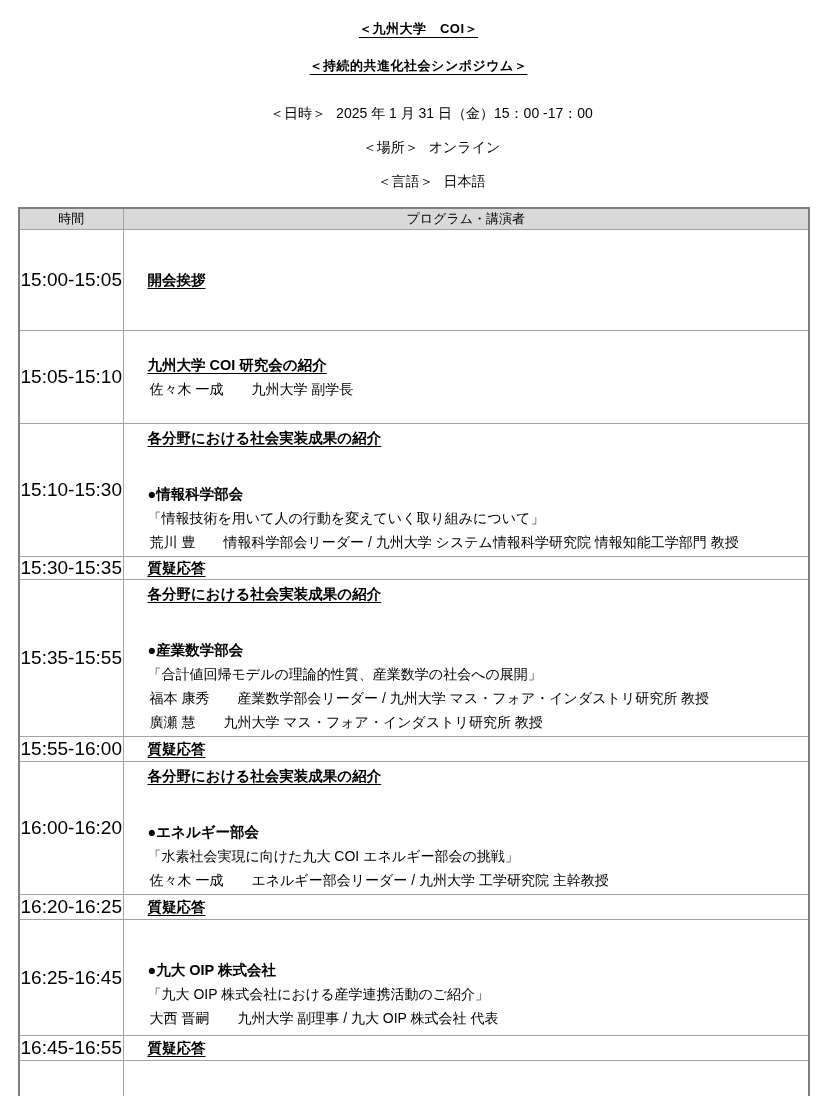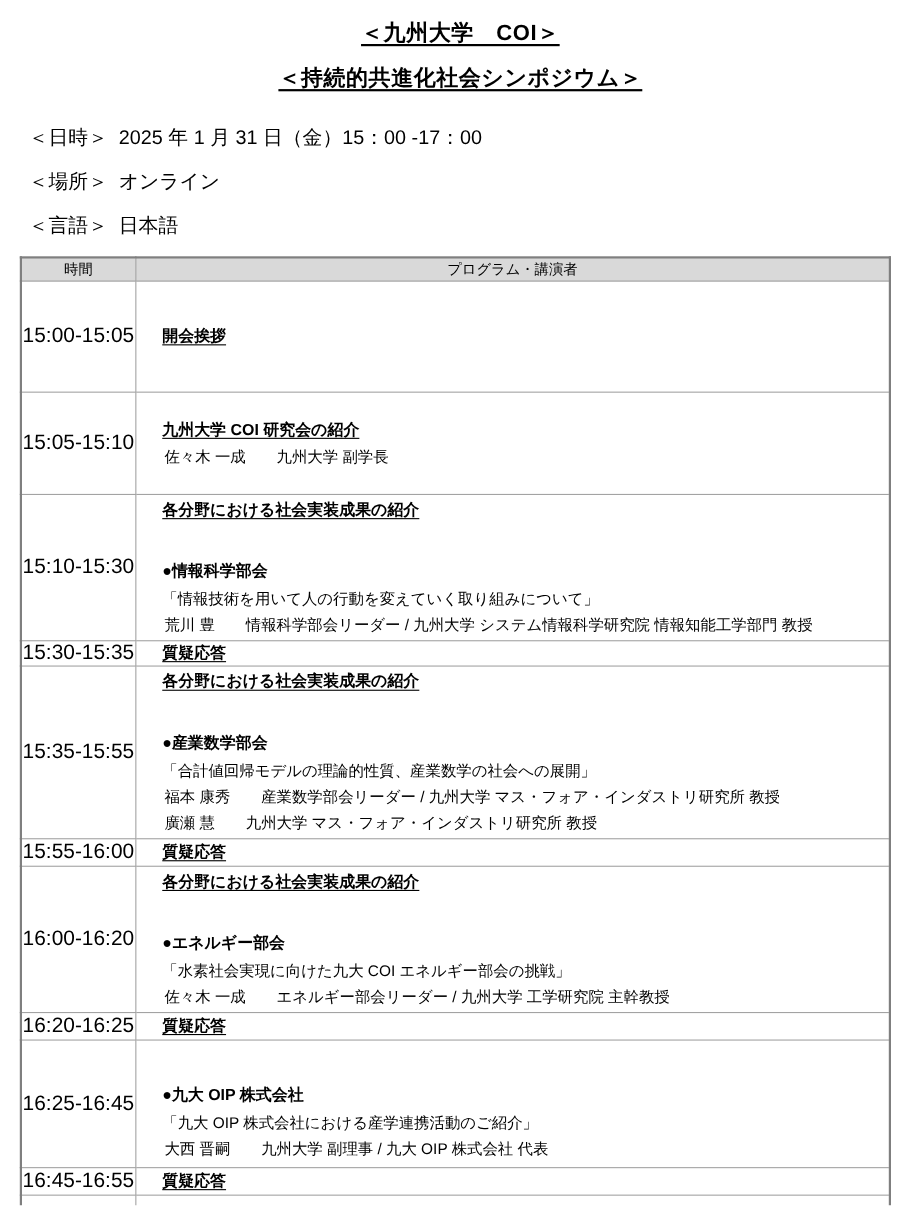--- a/index.html
+++ b/index.html
@@ -15,34 +15,35 @@
     height: 1096px;
     background: #ffffff;
     overflow: hidden;
   }
   .titles {
     text-align: center;
     padding-top: 20px;
   }
   .title-line {
     display: inline-block;
-    font-size: 20px;
+    font-size: 13px;
     font-weight: bold;
     text-decoration: underline;
     text-underline-offset: 4px;
     letter-spacing: 0.5px;
   }
   .title-row { line-height: 1; margin-bottom: 21px; }
   .meta {
     margin: 32px 0 0 26px;
   }
   .meta-row {
-    font-size: 18px;
+    font-size: 14px;
     margin-bottom: 16px;
     white-space: pre;
+    text-align: center;
   }
   .meta-label { margin-right: 10px; }
   table.program {
     border-collapse: collapse;
     margin: 15px 0 0 18px;
     width: 792px;
     table-layout: fixed;
     border: 2px solid #7f7f7f;
   }
   table.program td, table.program th {

